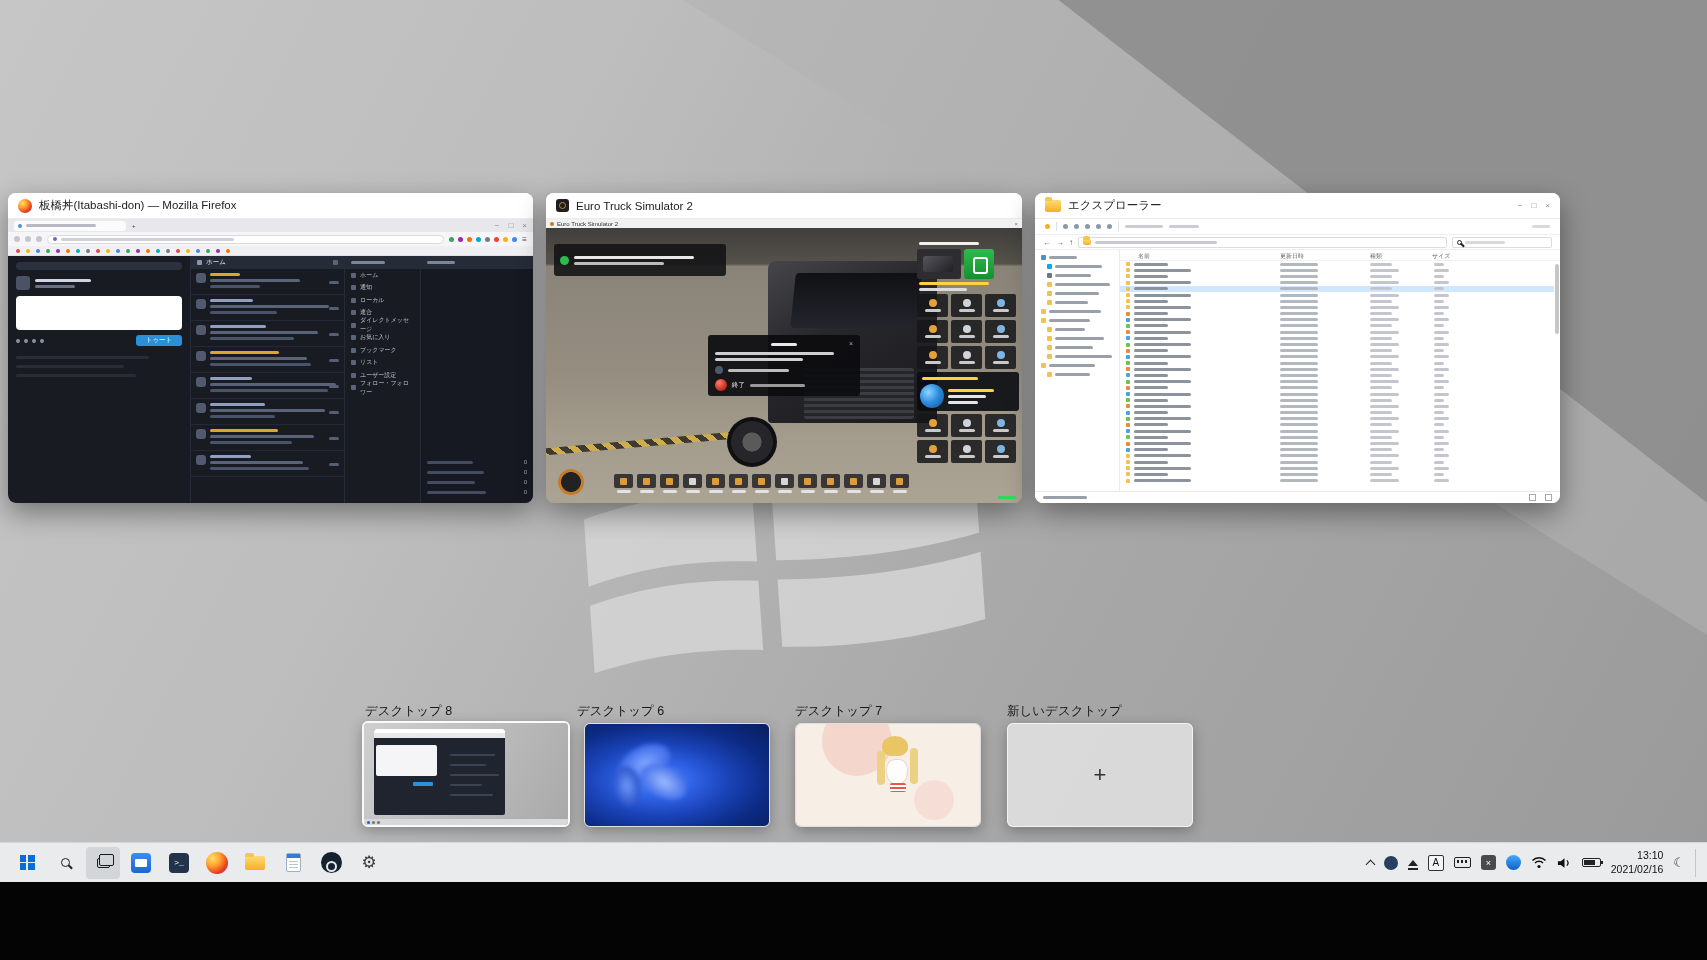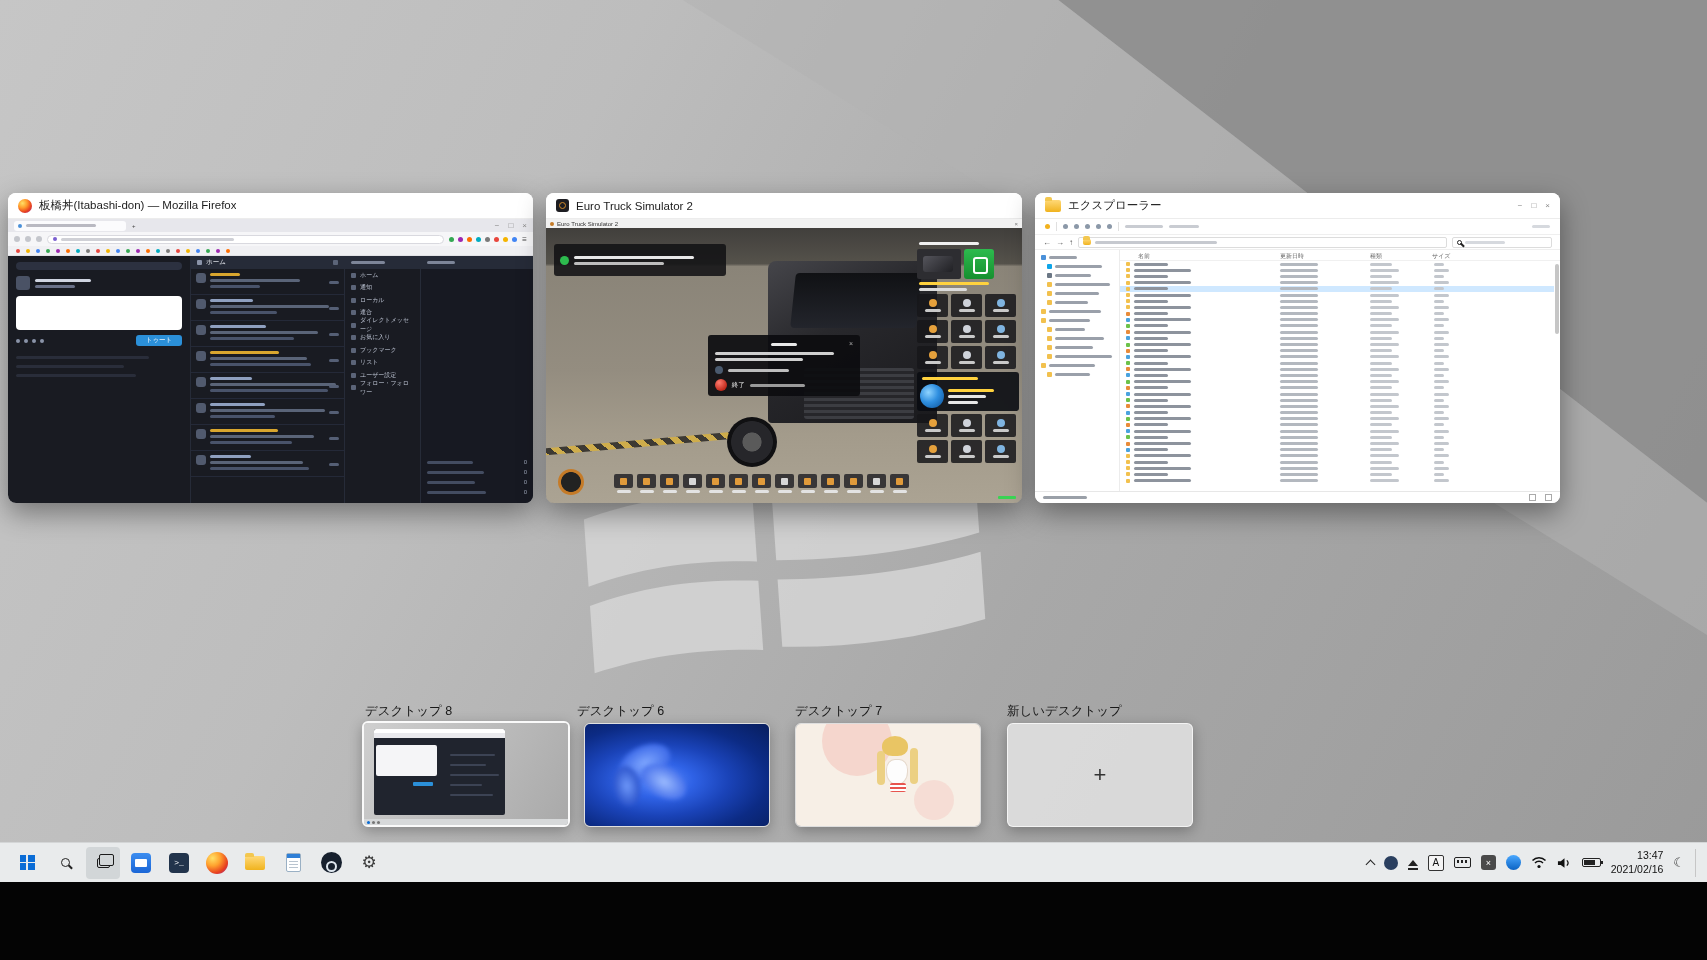--- a/index.html
+++ b/index.html
@@ -1178,21 +1178,21 @@
           <path d="M1.5 4.5 A9 9 0 0 1 14.5 4.5" stroke="#111" fill="none" stroke-width="1.5"></path>
           <path d="M4 7 A5.6 5.6 0 0 1 12 7" stroke="#111" fill="none" stroke-width="1.5"></path>
           <circle cx="8" cy="10.5" r="1.6" fill="#111"></circle>
         </svg>
         <svg width="15" height="12" viewBox="0 0 16 12">
           <path d="M1 4 h3 l4 -3 v10 l-4 -3 h-3 z" fill="#111"></path>
           <path d="M10.5 3.2 A4 4 0 0 1 10.5 8.8" stroke="#111" fill="none" stroke-width="1.3"></path>
         </svg>
         <span class="battery"></span>
         <div class="clock">
-          <div>13:47</div>
+          <div>13:10</div>
           <div>2021/02/16</div>
         </div>
         <span class="moon">☾</span>
         <span class="sliver"></span>
       </div>
     </div>
   </div>
 
   <div class="letterbox"></div>
 </div>

